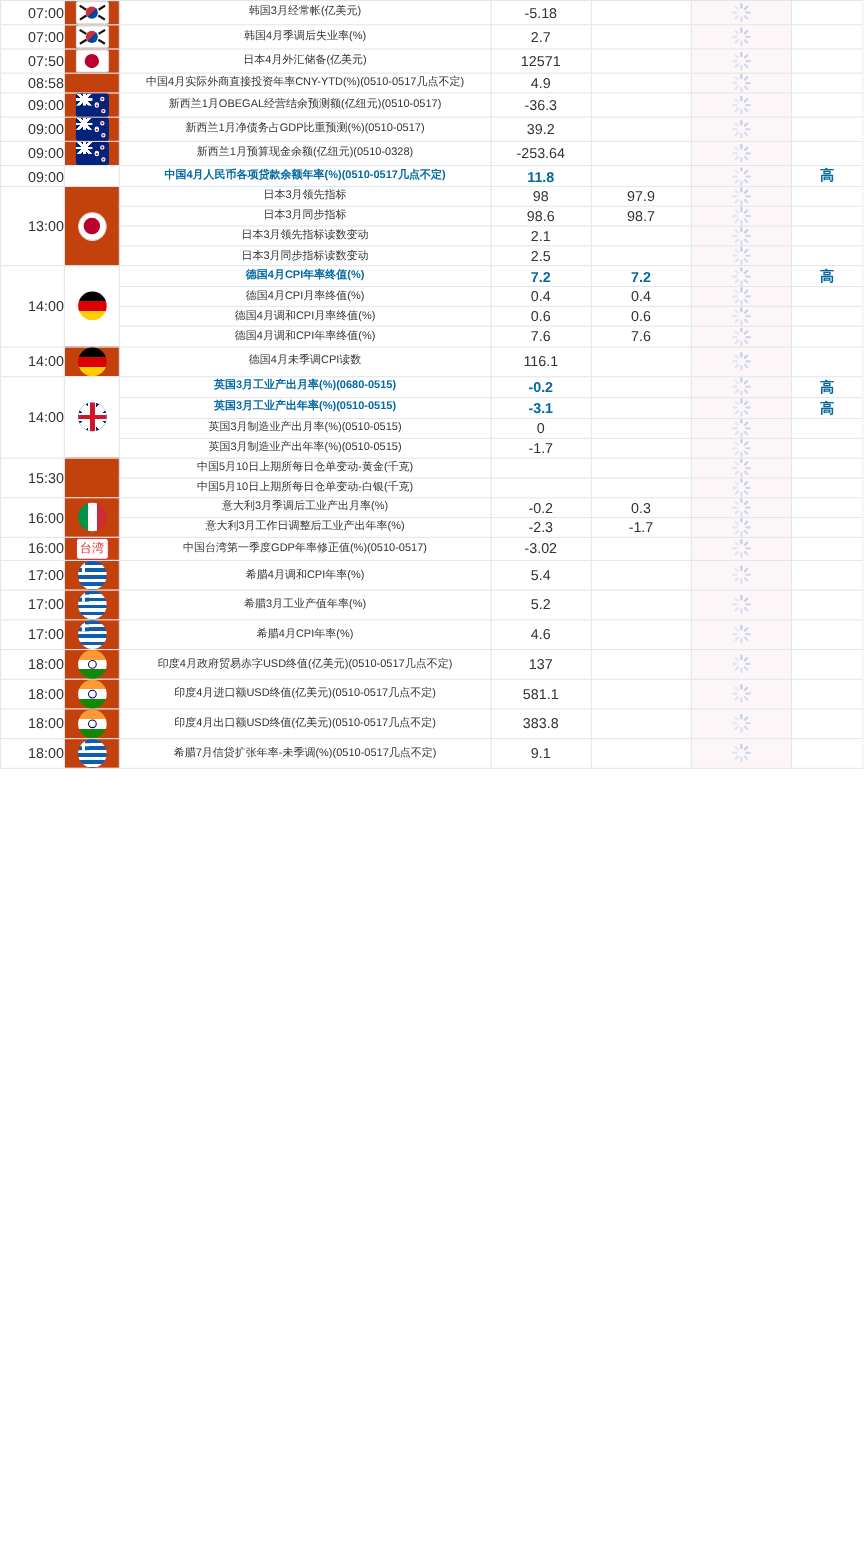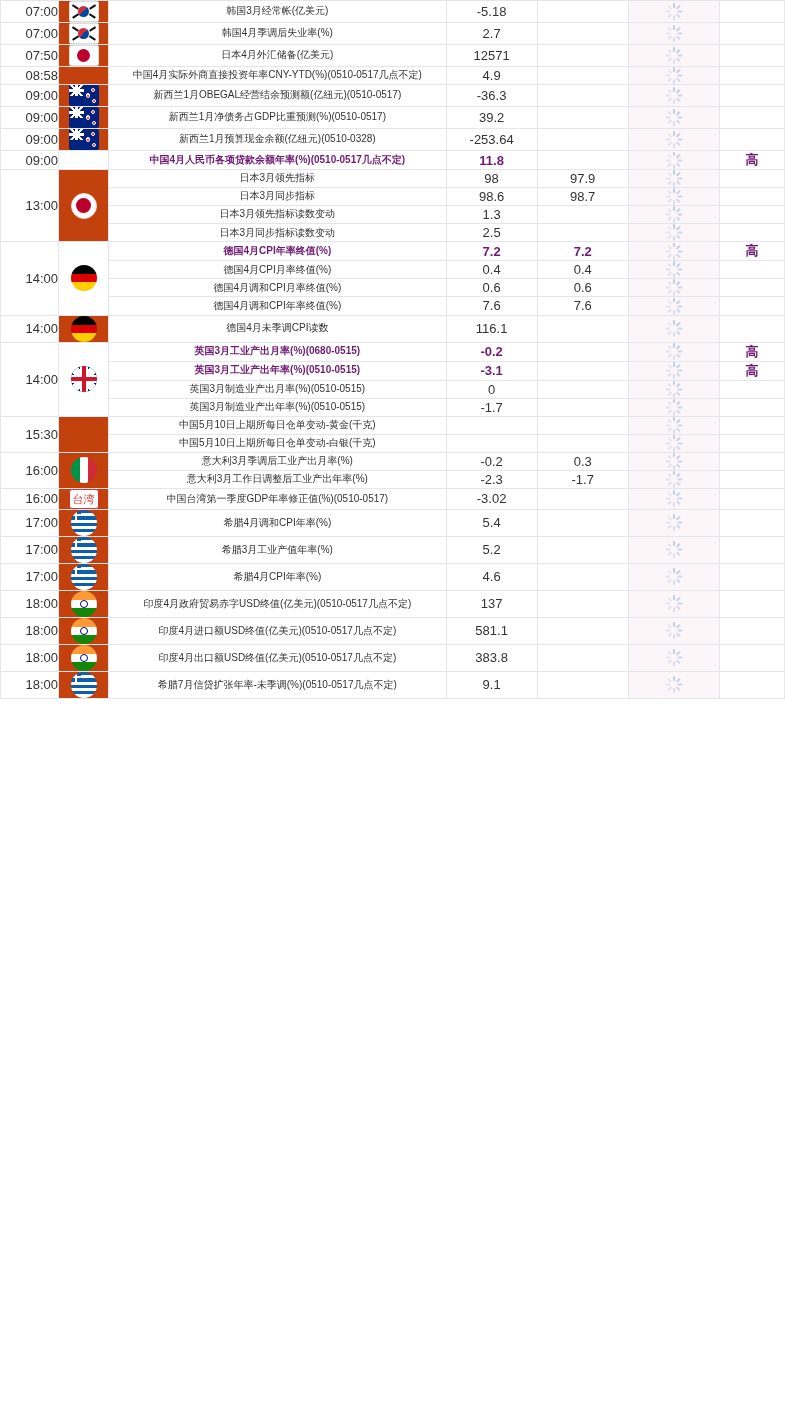--- a/index.html
+++ b/index.html
@@ -63,21 +63,21 @@
     text-align: center;
   }
   td.imp {
     text-align: center;
     font-size: 13px;
     color: #333;
   }
   tr.hl td.event,
   tr.hl td.num,
   tr.hl td.imp {
-    color: #701a75;
+    color: #0369a1;
     font-weight: bold;
   }
   tr.hl td.time, tr.hl td.flag { background: #fff; }
   tr.hl td.chart { background: #fdf6f8; }
 
   
   .spinner {
     display: inline-block;
     width: 17px;
     height: 17px;
@@ -313,21 +313,21 @@
         </tr>
         <tr class="row">
           <td class="event">日本3月同步指标</td>
           <td class="num">98.6</td>
           <td class="num">98.7</td>
           <td class="chart"><span class="spinner"><i></i><i></i><i></i><i></i><i></i><i></i><i></i><i></i></span></td>
           <td class="imp"></td>
         </tr>
         <tr class="row">
           <td class="event">日本3月领先指标读数变动</td>
-          <td class="num">1.3</td>
+          <td class="num">2.1</td>
           <td class="num"></td>
           <td class="chart"><span class="spinner"><i></i><i></i><i></i><i></i><i></i><i></i><i></i><i></i></span></td>
           <td class="imp"></td>
         </tr>
         <tr class="row">
           <td class="event">日本3月同步指标读数变动</td>
           <td class="num">2.5</td>
           <td class="num"></td>
           <td class="chart"><span class="spinner"><i></i><i></i><i></i><i></i><i></i><i></i><i></i><i></i></span></td>
           <td class="imp"></td>

